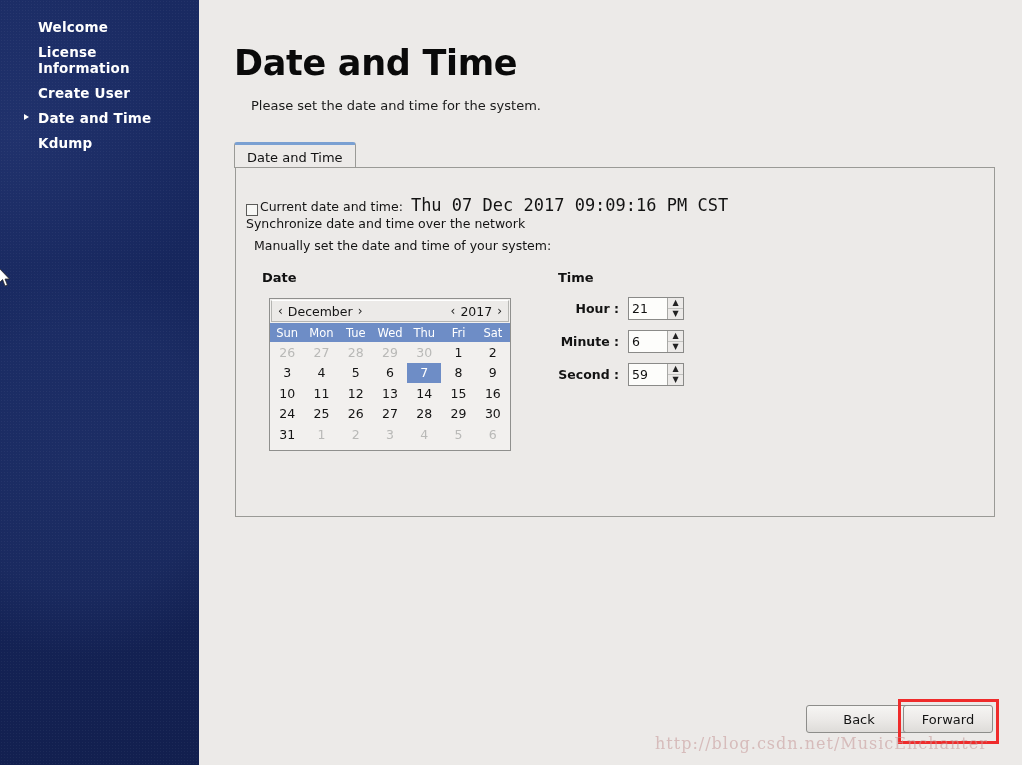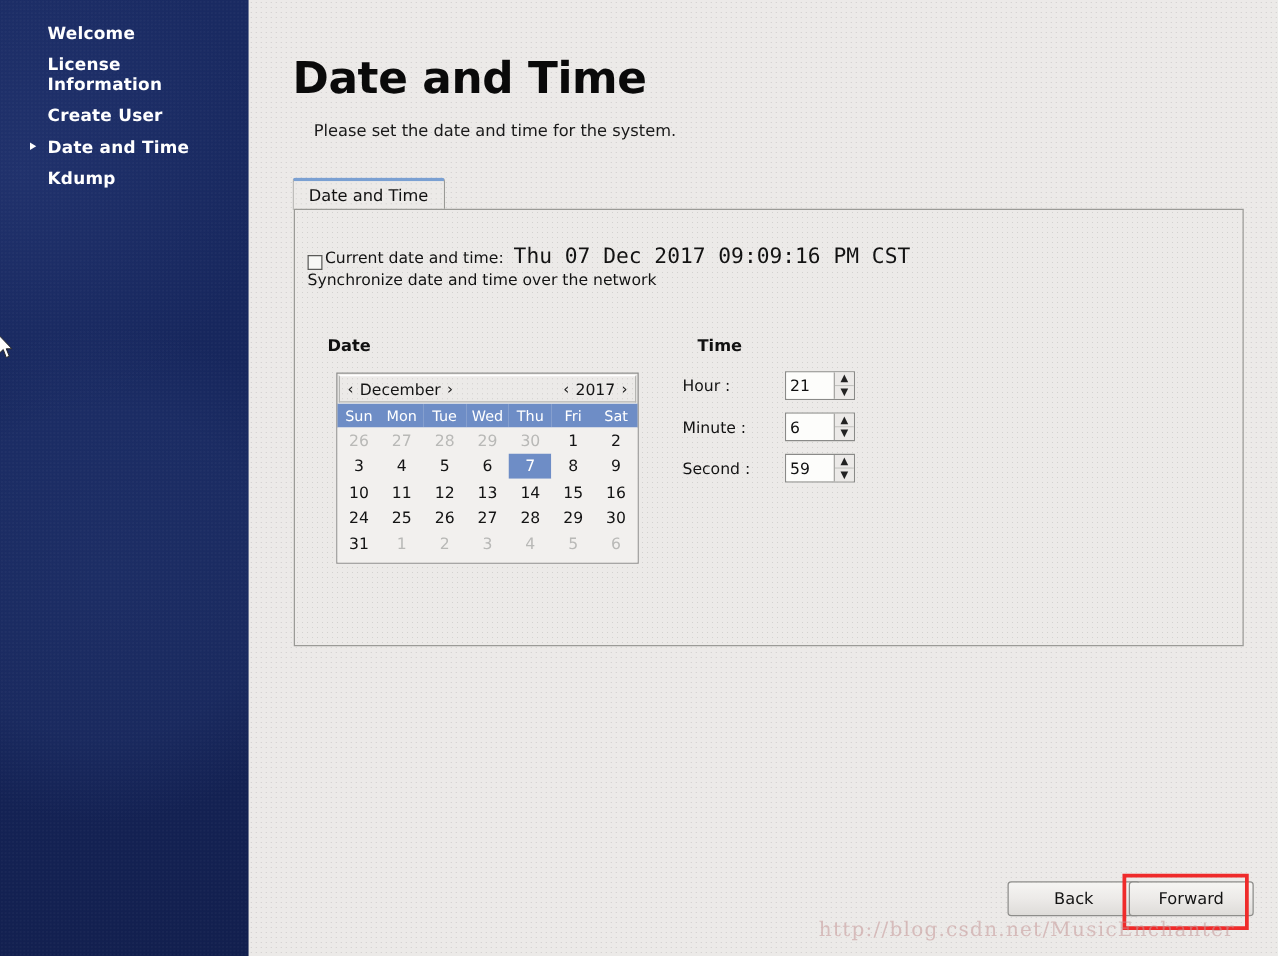--- a/index.html
+++ b/index.html
@@ -229,24 +229,25 @@
     left: 310px; top: 128px;
   }
   .time-row {
     display: flex;
     align-items: center;
     height: 24px;
     margin-bottom: 9px;
   }
   .time-label {
     width: 82px;
-    text-align: left;
+    text-align: right;
     padding-right: 9px;
     font-size: 12.5px;
     color: #131313;
+    font-weight: bold;
   }
   .spinner {
     display: flex;
     align-items: stretch;
     height: 23px;
     border: 1px solid #8a8a88;
     background: #fdfdfb;
     width: 56px;
   }
   .spin-input {
@@ -287,21 +288,21 @@
     padding: 0 16px;
     font-size: 13px;
     color: #141414;
     background: linear-gradient(180deg, #f6f5f3 0%, #eceae8 50%, #dedcd9 100%);
     border: 1px solid #8d8d8a;
     border-radius: 3px;
     font-family: "DejaVu Sans", "Liberation Sans", sans-serif;
     cursor: default;
   }
   #back-button { left: 806px; top: 705px; width: 106px; }
-  #forward-button { left: 903px; top: 705px; width: 100px; }
+  #forward-button { left: 903px; top: 705px; width: 90px; }
   #forward-highlight {
     position: absolute;
     left: 898px; top: 699px;
     width: 101px; height: 45px;
     border: 3px solid #ef2b2b;
     pointer-events: none;
   }
 
   #watermark {
     position: absolute;
@@ -364,20 +365,21 @@
 
   <div id="current-datetime">
     <span>Current date and time:</span><span>  </span><span class="dt-value">Thu 07 Dec 2017 09:09:16 PM CST</span>
   </div>
 
   <label id="sync-row">
     <span id="sync-checkbox"></span>
     <span>Synchronize date and time over the network</span>
   </label>
 
+  <div id="manual-label">Manually set the date and time of your system:</div>
 
   <div class="section-heading" id="date-heading">Date</div>
   <div class="section-heading" id="time-heading">Time</div>
 
   <div id="calendar">
     <div id="cal-header">
       <span class="cal-nav-group">
         <span class="cal-arrow">‹</span>
         <span class="cal-nav-text">December</span>
         <span class="cal-arrow">›</span>

